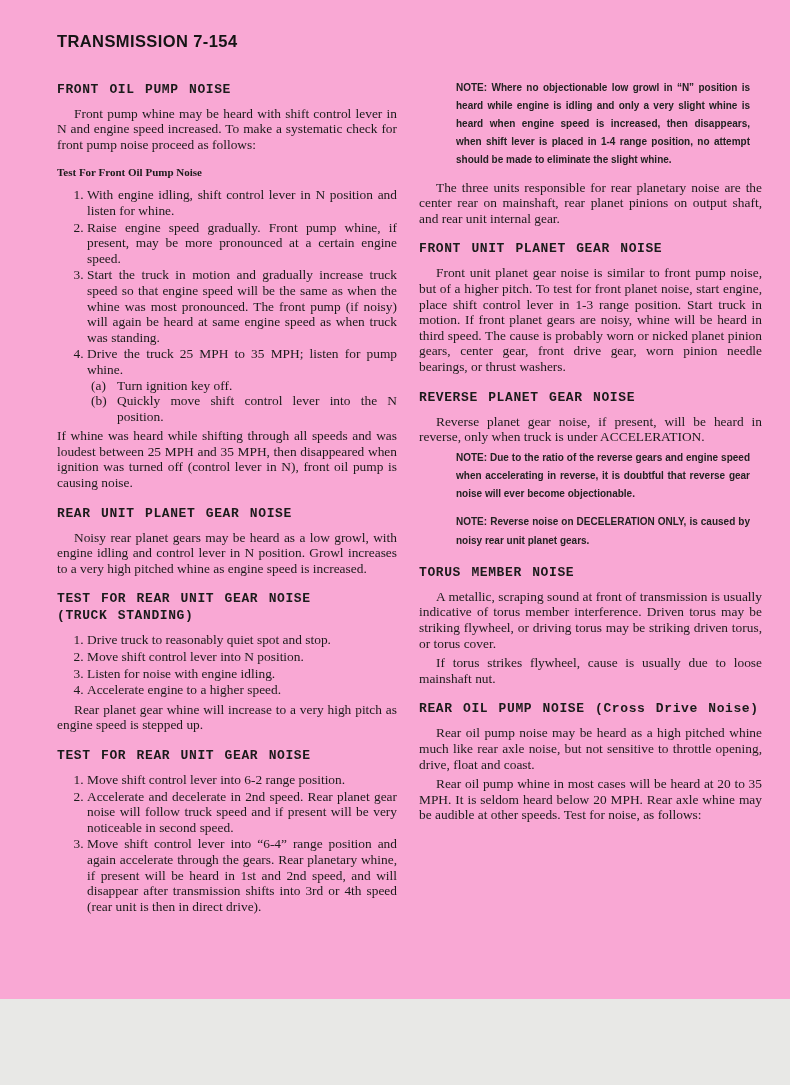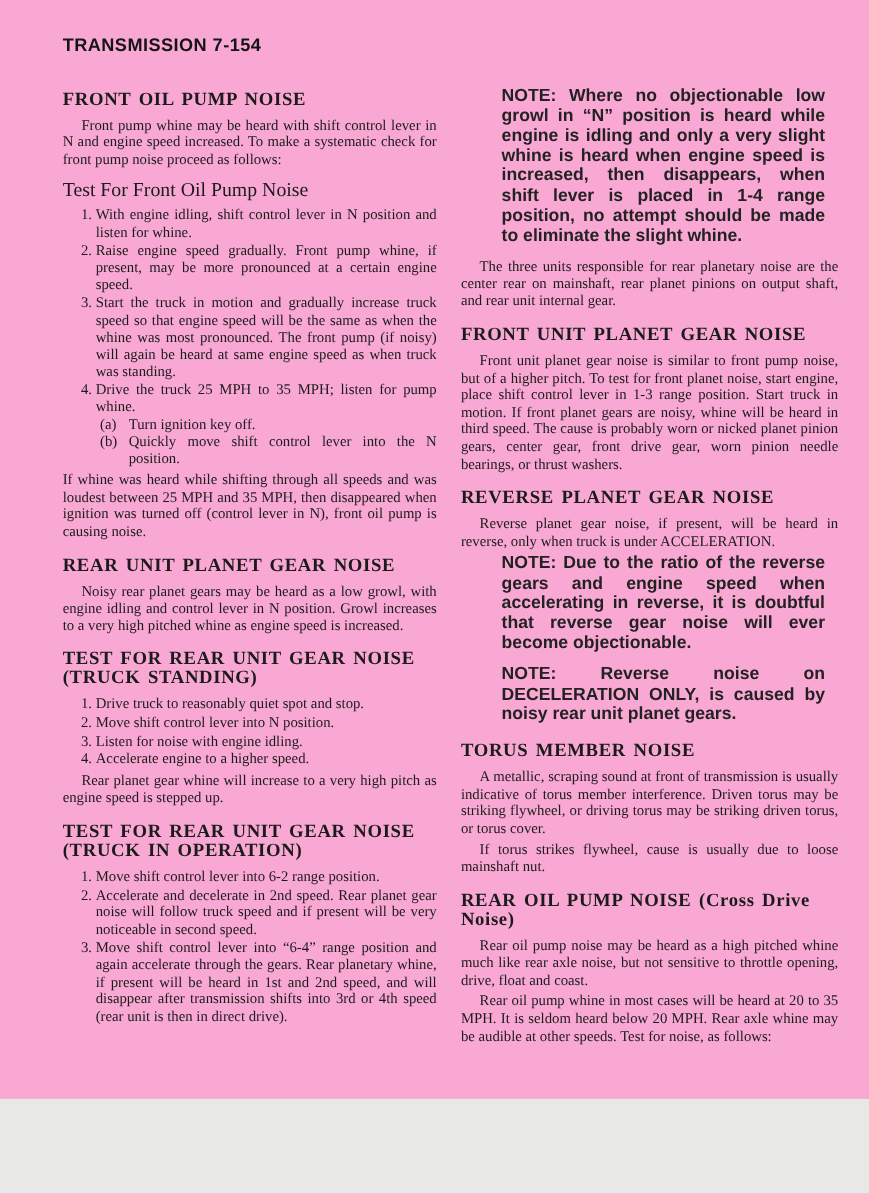--- a/index.html
+++ b/index.html
@@ -25,31 +25,32 @@
     color: #151515;
   }
   .columns {
     display: flex;
     margin-top: 27px;
     gap: 22px;
   }
   .col { width: 343px; }
   .col-left { width: 340px; }
   h2.sect {
-    font-size: 17px;
+    font-size: 13px;
     font-weight: bold;
     letter-spacing: 0.6px;
     word-spacing: 2px;
     margin: 14px 0 8px 0;
     line-height: 17px;
+    font-family: Liberation Mono, monospace;
   }
   h2.sect:first-child { margin-top: 4px; }
   h3.subsect {
-    font-size: 18px;
-    font-weight: normal;
+    font-size: 11px;
+    font-weight: bold;
     margin: 12px 0 6px 0;
     line-height: 17px;
   }
   p {
     margin: 0 0 4px 0;
     text-align: justify;
   }
   p.indent { text-indent: 17px; }
   ol.steps {
     margin: 2px 0 4px 0;
@@ -61,21 +62,21 @@
   }
   .substeps { margin: 0 0 0 4px; }
   .substep { display: flex; text-align: justify; }
   .substep .submarker {
     flex: 0 0 26px;
   }
   .substep .subtext { flex: 1; text-align: justify; }
   .note {
     font-family: "Liberation Sans", sans-serif;
     font-weight: bold;
-    font-size: 16px;
+    font-size: 10px;
     line-height: 18.2px;
     text-align: justify;
     margin: 2px 12px 10px 37px;
     color: #222;
   }
   .h2line { display: block; }
 </style>
 </head>
 <body>
 
@@ -123,21 +124,20 @@
       <ol class="steps">
         <li>Drive truck to reasonably quiet spot and stop.</li>
         <li>Move shift control lever into N position.</li>
         <li>Listen for noise with engine idling.</li>
         <li>Accelerate engine to a higher speed.</li>
       </ol>
       <p class="indent">Rear planet gear whine will increase to a very high pitch as engine speed is stepped up.</p>
 
       <h2 class="sect">
         <span class="h2line">TEST FOR REAR UNIT GEAR NOISE</span>
-        <span class="h2line">(TRUCK IN OPERATION)</span>
       </h2>
       <ol class="steps">
         <li>Move shift control lever into 6-2 range position.</li>
         <li>Accelerate and decelerate in 2nd speed. Rear planet gear noise will follow truck speed and if present will be very noticeable in second speed.</li>
         <li>Move shift control lever into “6-4” range position and again accelerate through the gears. Rear planetary whine, if present will be heard in 1st and 2nd speed, and will disappear after transmission shifts into 3rd or 4th speed (rear unit is then in direct drive).</li>
       </ol>
 
     </div>
 
     <div class="col">

